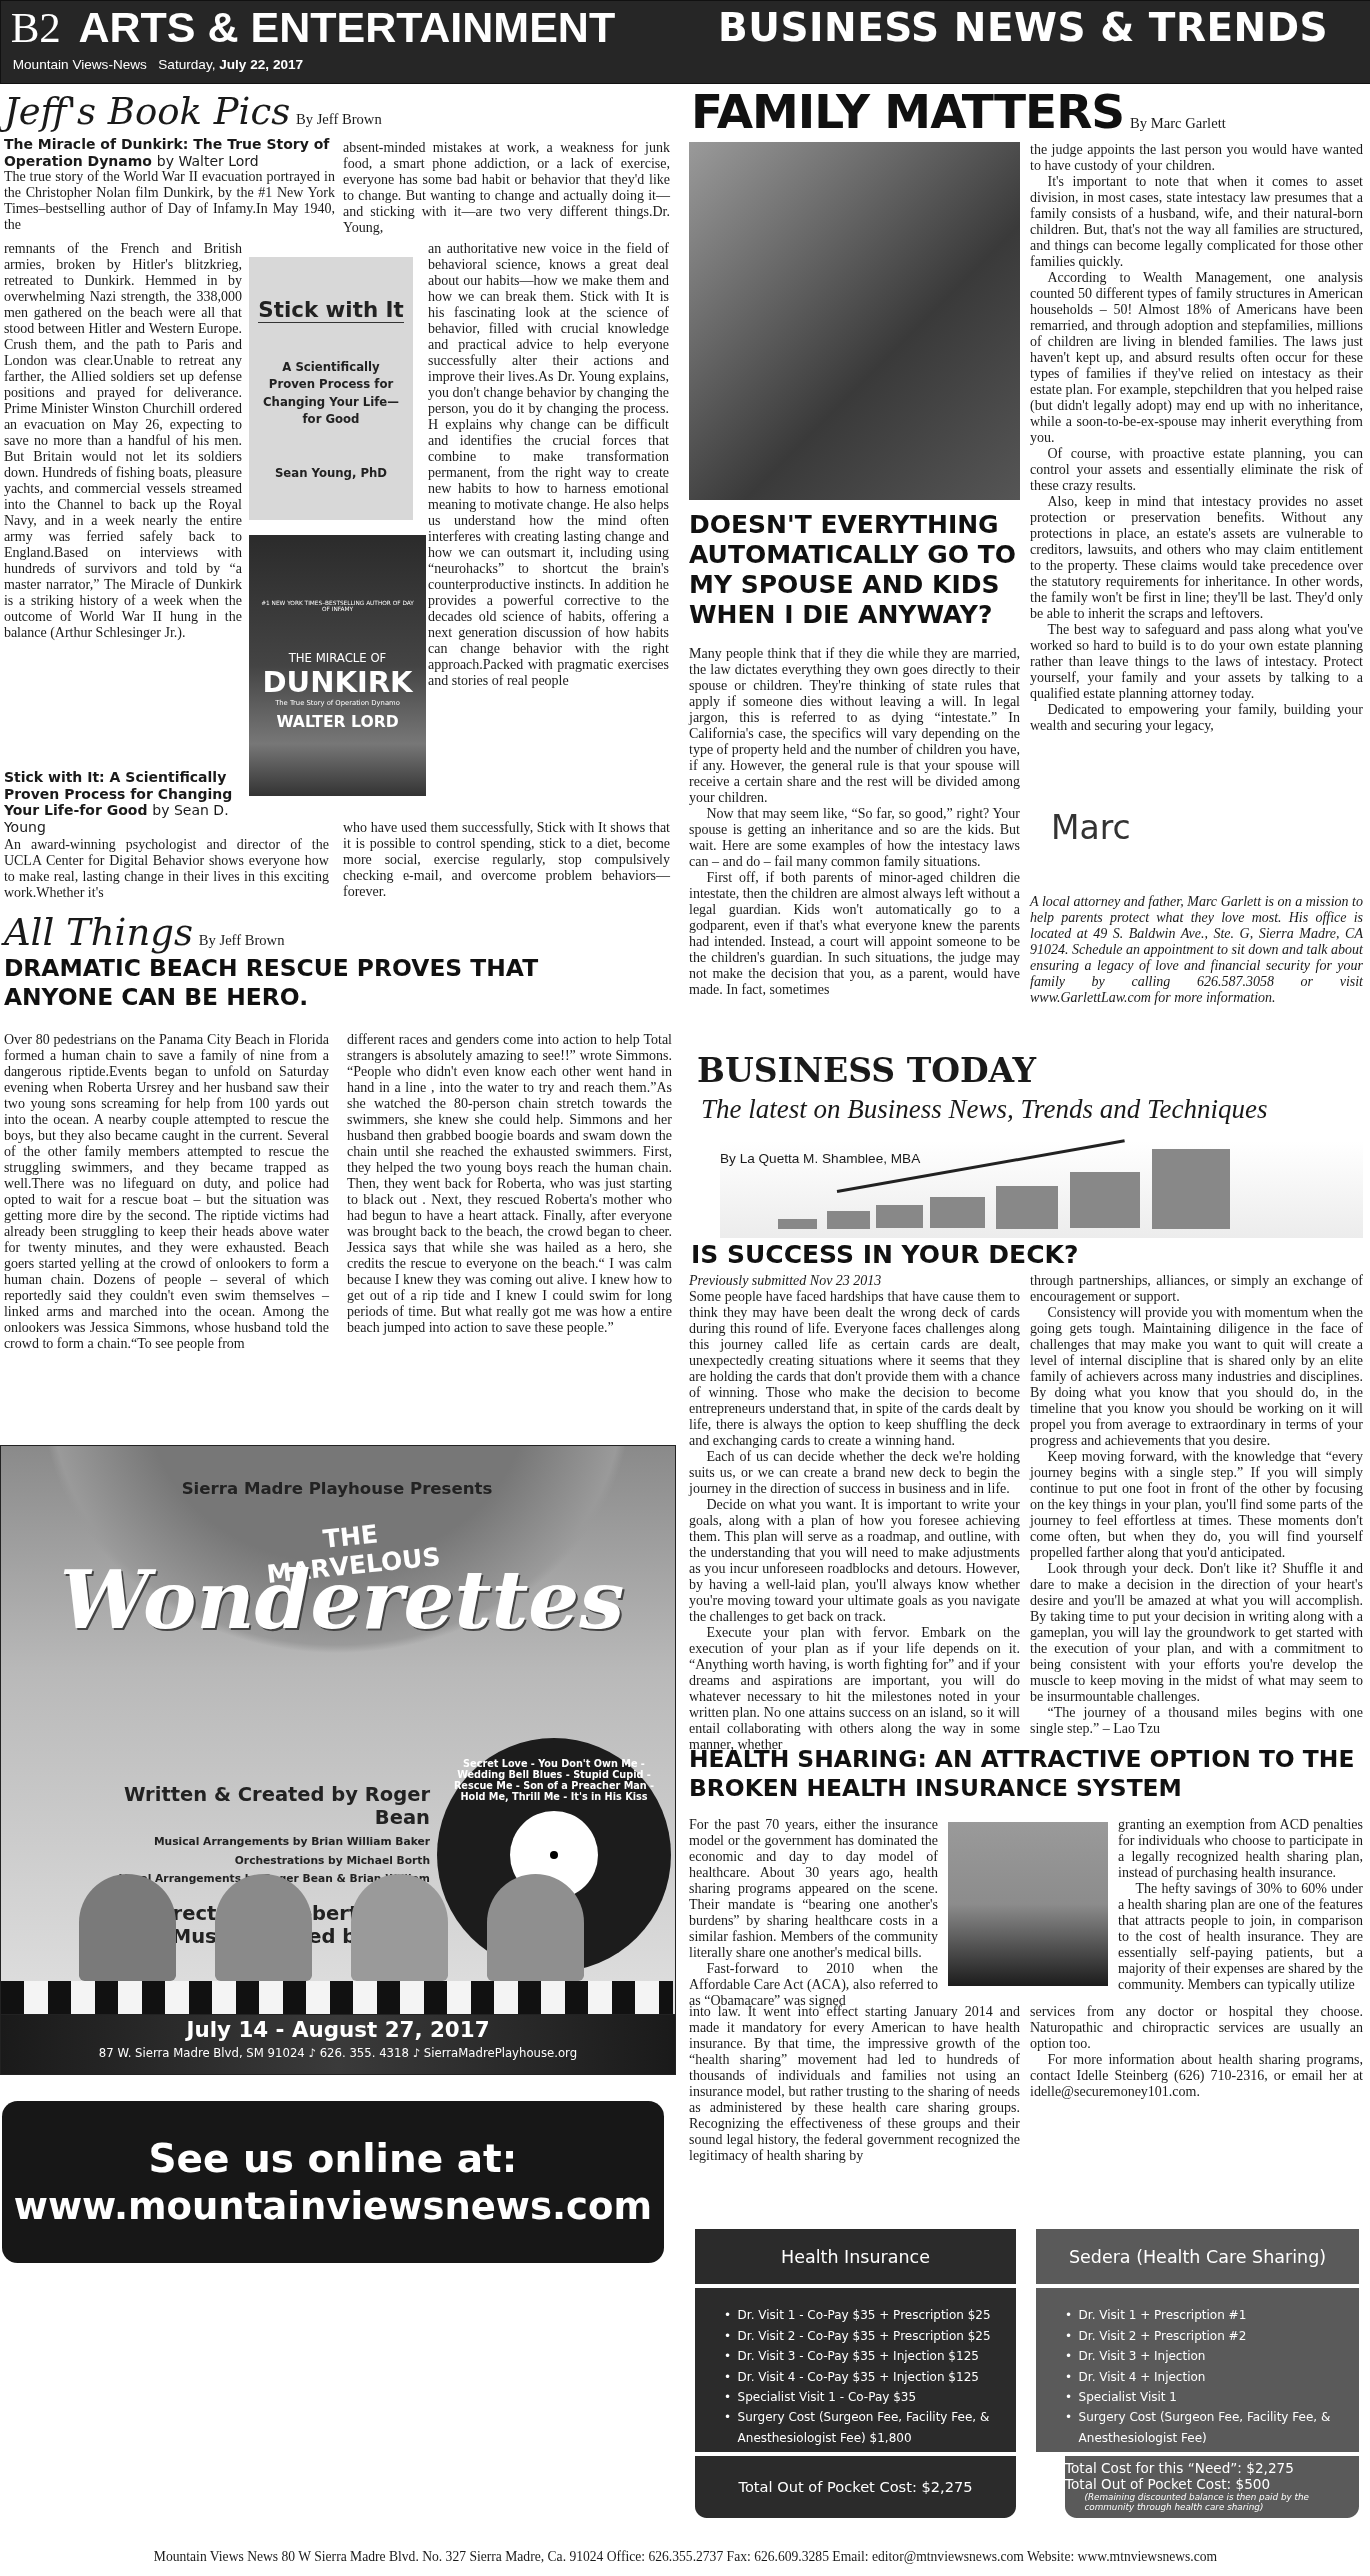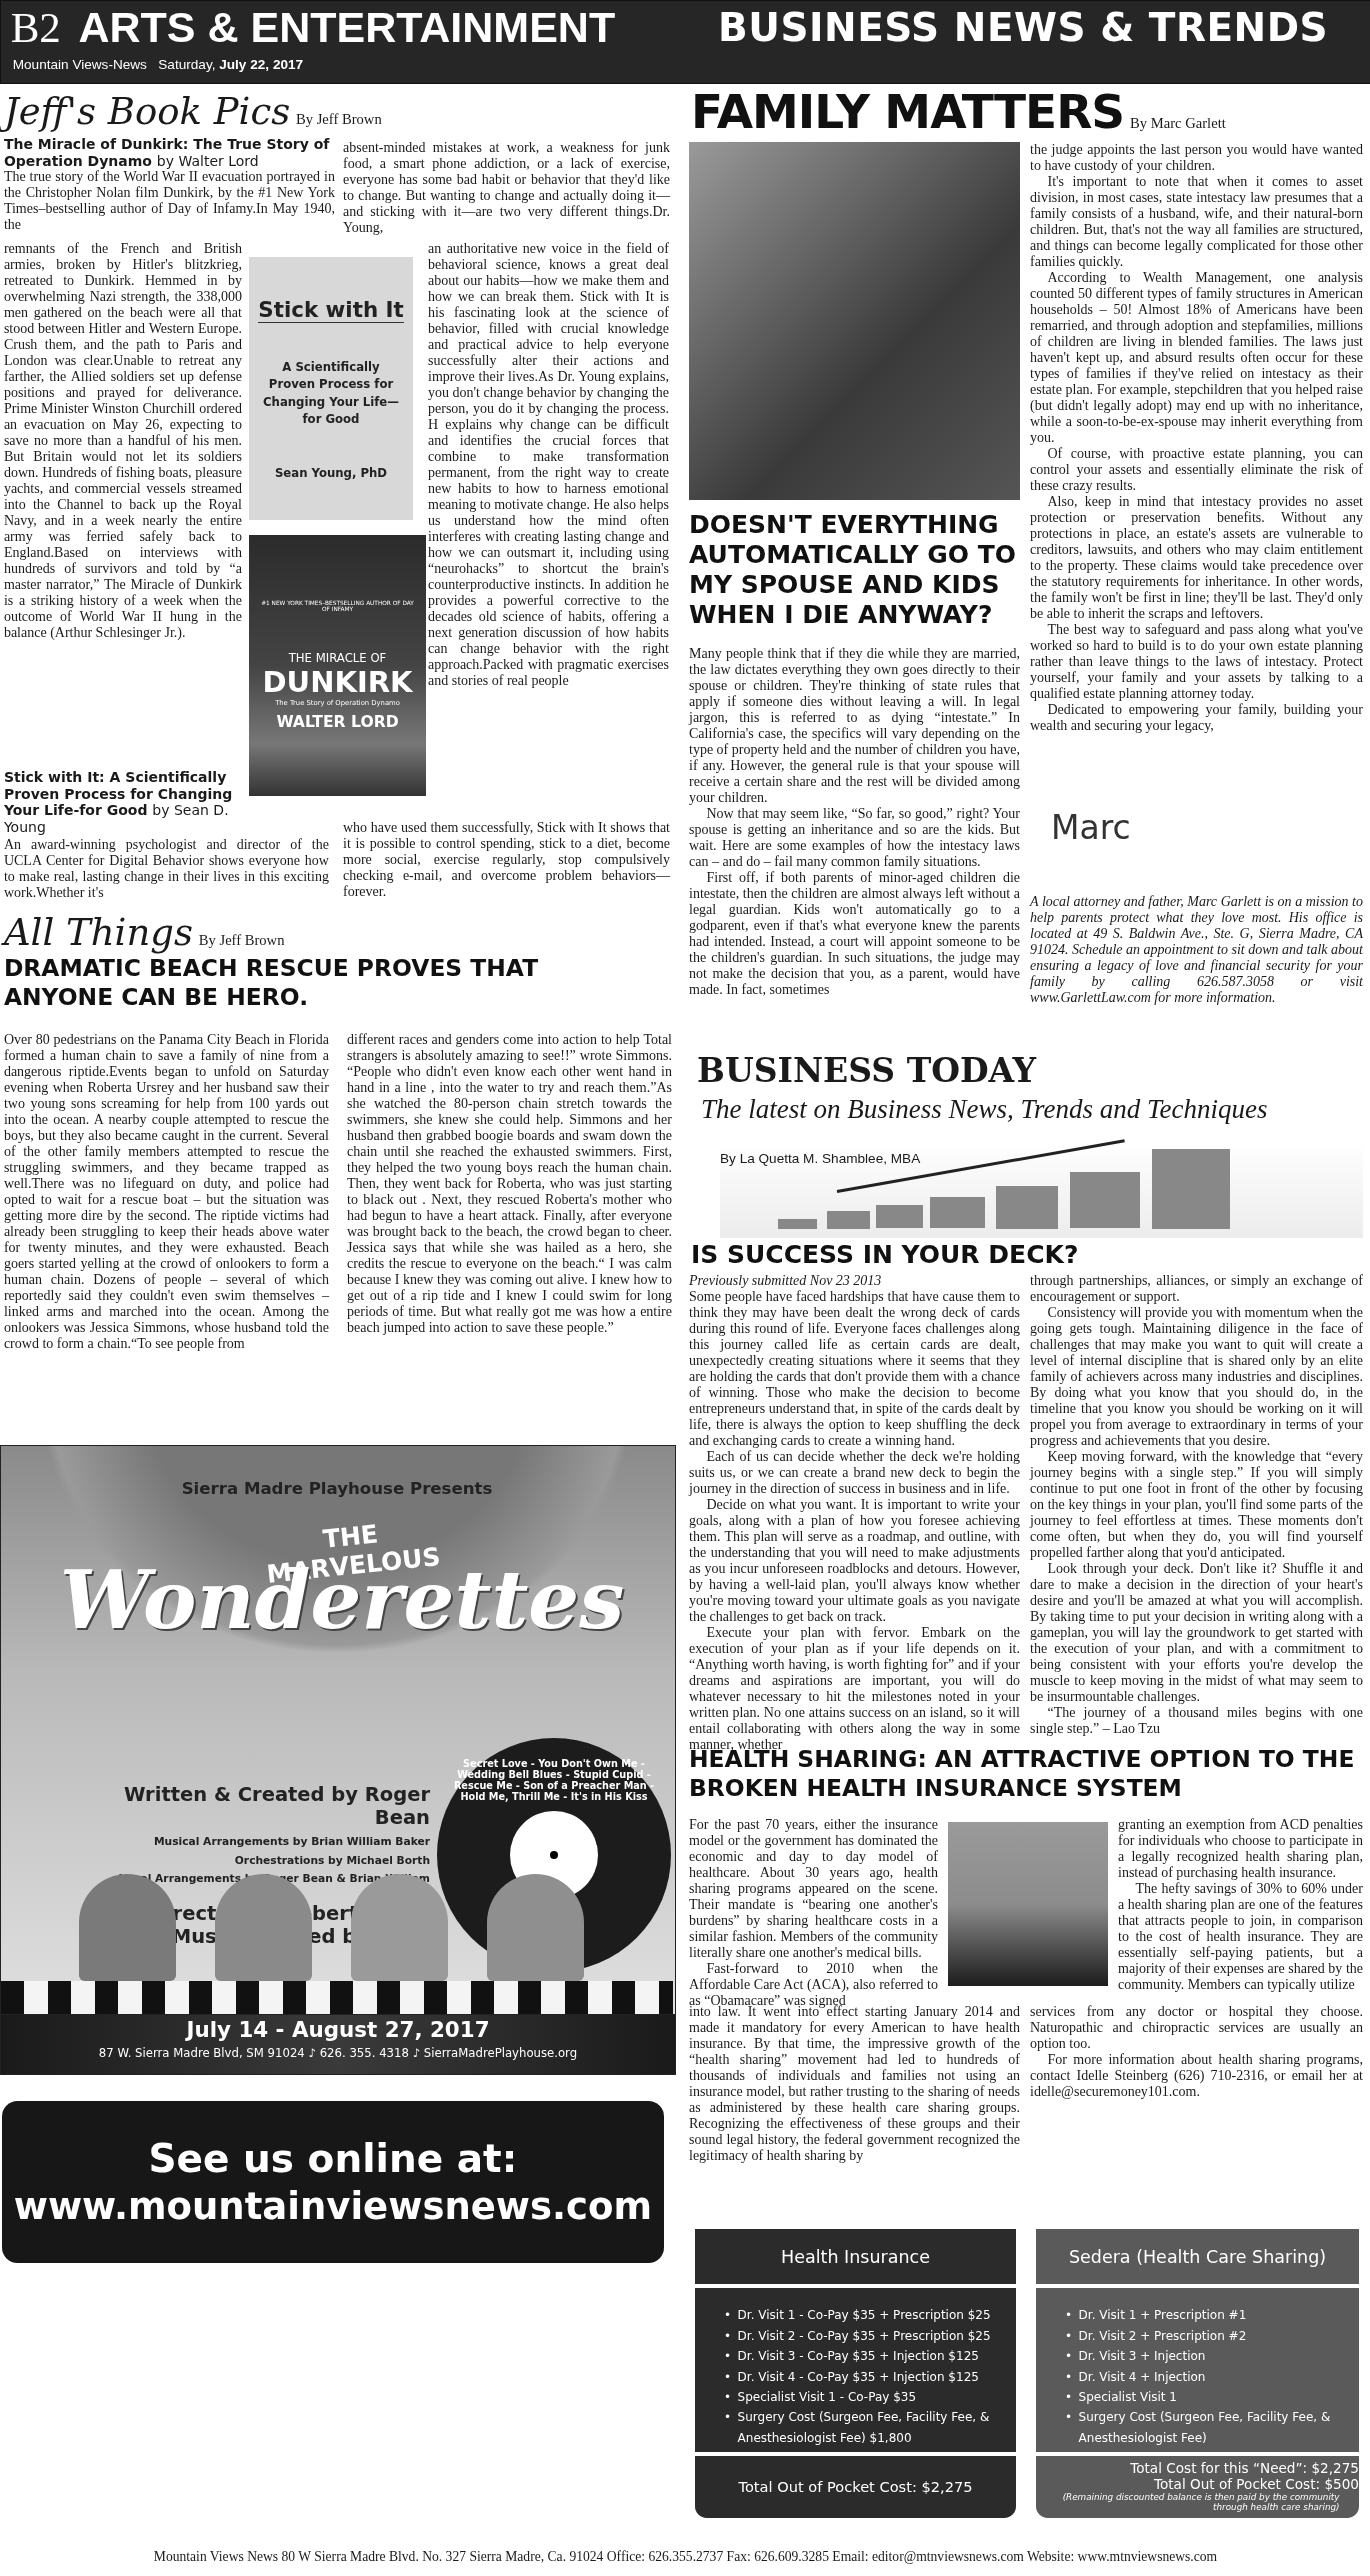--- a/index.html
+++ b/index.html
@@ -227,21 +227,21 @@
 <div class="abs chart-panel" style="left:1036px; top:2229px; width:323px; height:288px;">
   <div class="hs-col" style="height:55px; display:flex; align-items:center; justify-content:center; font-size:17.5px;">Sedera (Health Care Sharing)</div>
   <ul class="hs-col chart-list" style="margin-top:3.9px; height:164px; padding:17.5px 15.6px 0 29px;">
     <li>Dr. Visit 1 + Prescription #1</li>
     <li>Dr. Visit 2 + Prescription #2</li>
     <li>Dr. Visit 3 + Injection</li>
     <li>Dr. Visit 4 + Injection</li>
     <li>Specialist Visit 1</li>
     <li>Surgery Cost (Surgeon Fee, Facility Fee, &amp; Anesthesiologist Fee)</li>
   </ul>
-  <div class="hs-col" style="margin-top:3.9px; height:62px; border-radius:0 0 11.7px 11.7px; text-align:right; padding-top:3.9px;">
+  <div class="hs-col" style="margin-top:3.9px; height:62px; border-radius:0 0 11.7px 11.7px; text-align:left; padding-top:3.9px;margin-left:29px;">
     <div style="font-size:13.6px;">Total Cost for this “Need”:  $2,275</div>
     <div style="font-size:13.6px;">Total Out of Pocket Cost:  $500</div>
     <div style="font-size:8.8px; font-style:italic; padding:0 19.5px;">(Remaining discounted balance is then paid by the community through health care sharing)</div>
   </div>
 </div>
 
 <div class="abs footer">Mountain Views News    80 W Sierra Madre Blvd.  No. 327  Sierra Madre, Ca.  91024  Office:  626.355.2737  Fax:  626.609.3285  Email:  editor@mtnviewsnews.com  Website:  www.mtnviewsnews.com</div>
 
 
 </body></html>

